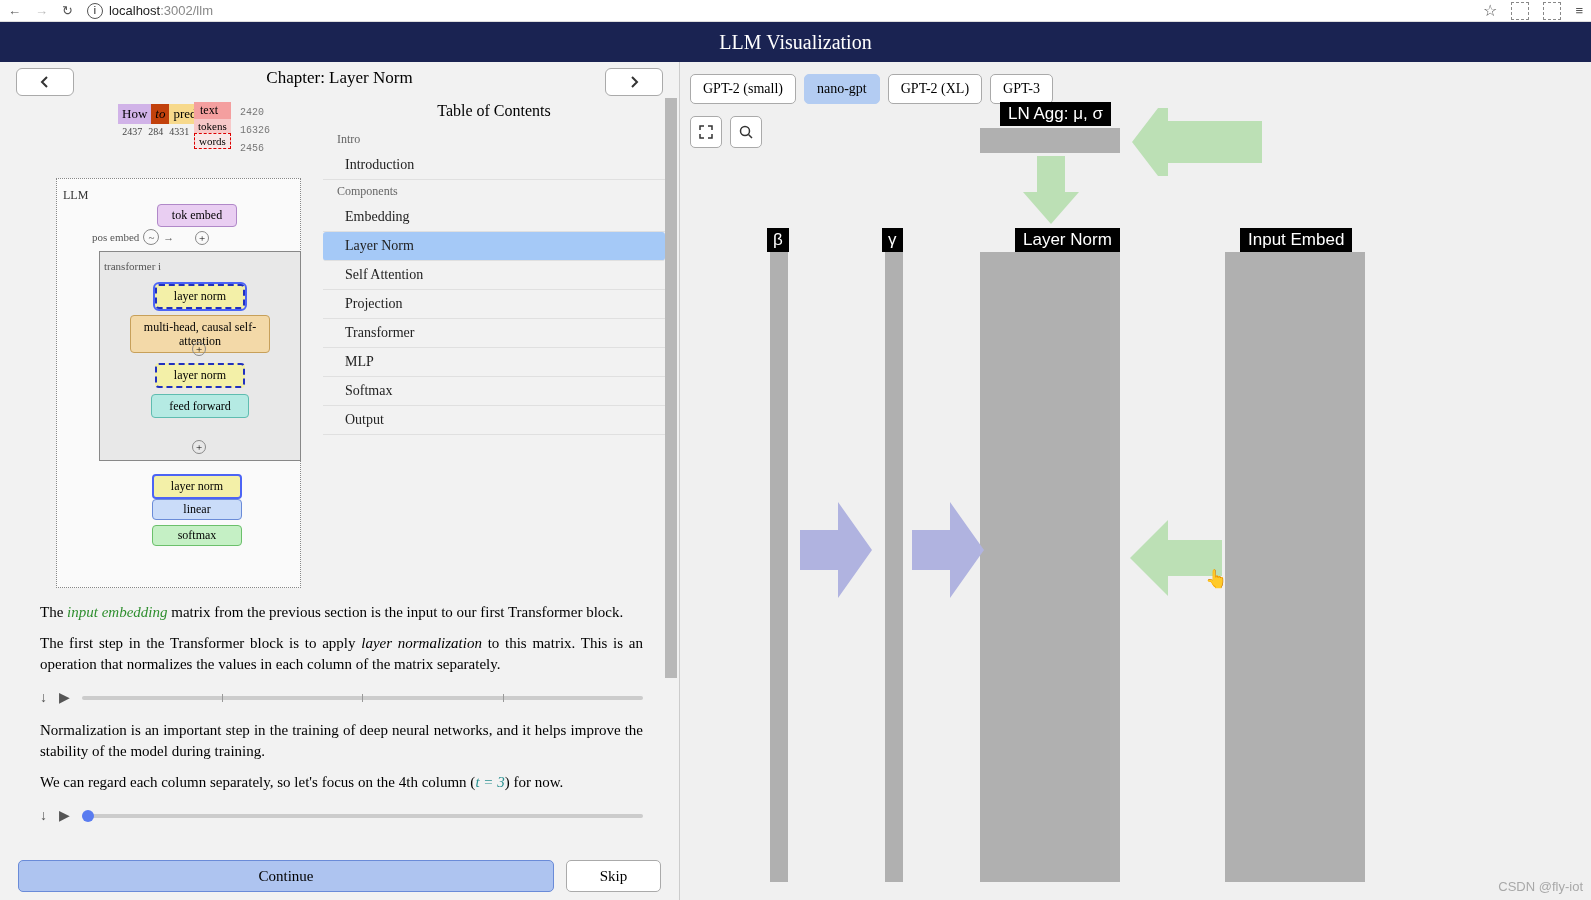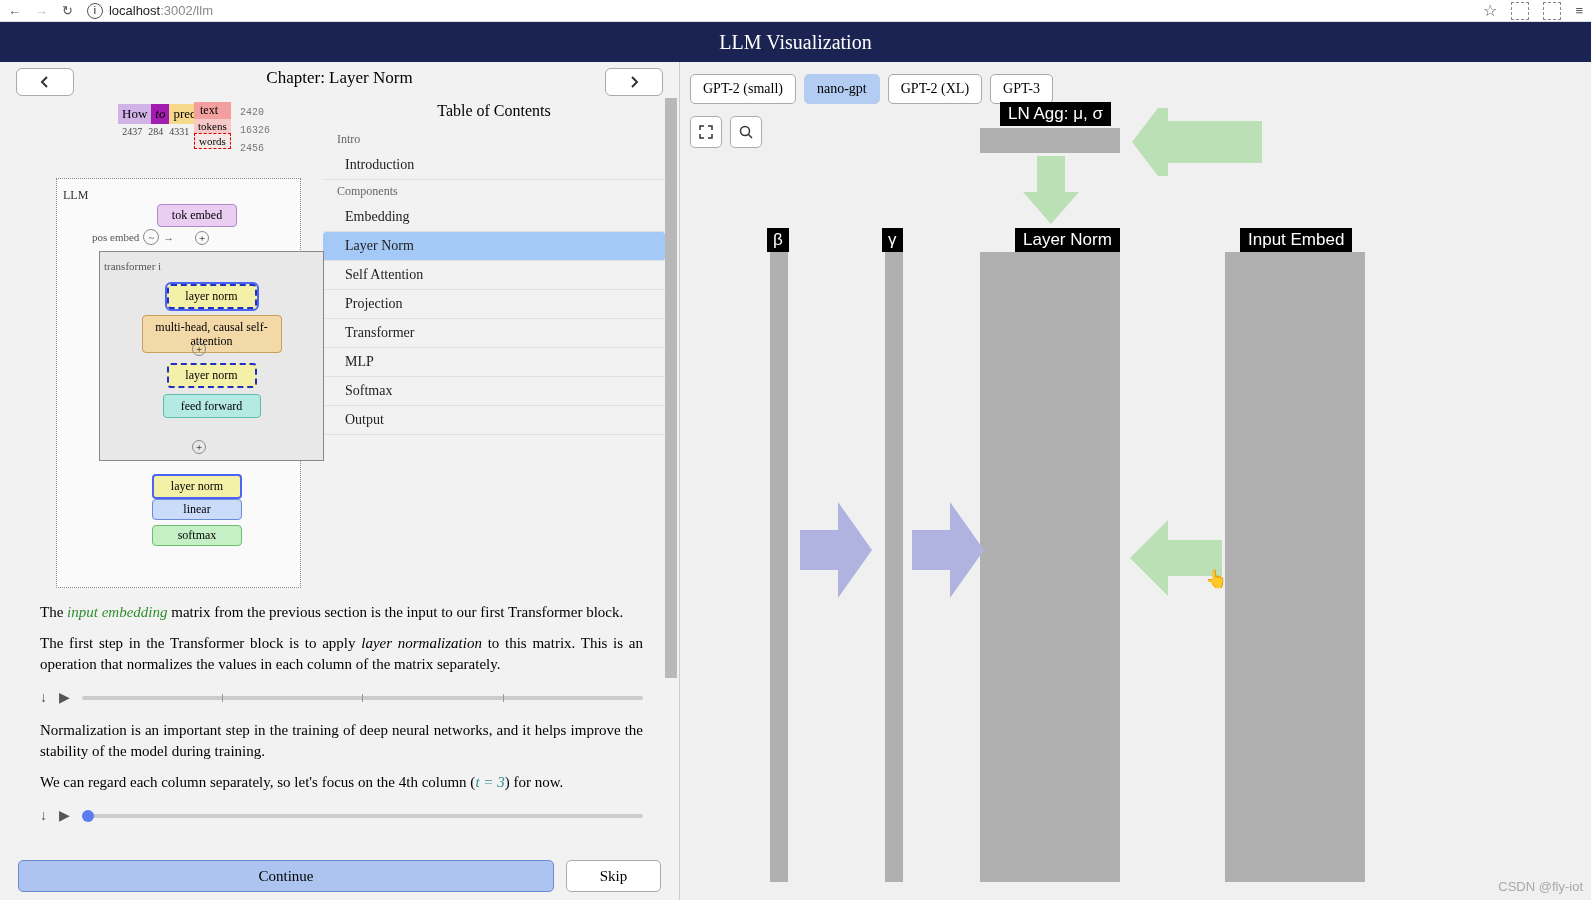--- a/index.html
+++ b/index.html
@@ -34,38 +34,38 @@
   
   .overview-row { display: flex; gap: 10px; height: 490px; }
   .diagram-col { width: 295px; position: relative; }
   .toc-col { flex: 1; padding: 4px 0; }
   
   
   .tokens-box { position: absolute; left: 80px; top: 6px; display: flex; flex-direction: column; align-items: center; }
   .token-row { display: flex; margin-left: 20px; }
   .tok { padding: 2px 4px; font-size: 13px; }
   .tok-how { background: #d1b3e8; }
-  .tok-to { background: #a21caf; font-style: italic; }
+  .tok-to { background: #c2410c; font-style: italic; }
   .tok-predict { background: #f7d98c; }
   .tok-text { background: #f49f9f; font-size: 12px; padding: 1px 6px; }
   .tok-tokens { background: #f7c8c8; font-size: 11px; padding: 1px 4px; }
   .tok-words { background: #f7e8e8; border: 1px dashed #d00; font-size: 11px; padding: 1px 4px; }
   .id-row { display: flex; gap: 6px; font-size: 10px; color: #444; margin-top: 2px; }
   .side-ids { position: absolute; left: 222px; top: 6px; font-size: 10px; color: #777; line-height: 18px; text-align: left; font-family: Liberation Mono, monospace; }
   
   .llm-box { position: absolute; left: 38px; top: 80px; width: 245px; height: 410px; border: 1px dotted #888; background: #fafafa; padding: 6px; }
   .llm-box .lbl { font-size: 12px; color: #333; }
   .node { border-radius: 4px; font-size: 12px; text-align: center; padding: 3px 4px; margin: 0 auto; }
   .n-tokembed { background: #e9cef2; border: 1px solid #b088c8; width: 80px; position: absolute; left: 100px; top: 25px; }
   .n-posembed { position: absolute; left: 35px; top: 50px; font-size: 11px; color: #555; display: flex; align-items: center; gap: 4px; }
   .tilde { width: 16px; height: 16px; border: 1px solid #888; border-radius: 50%; display: flex; align-items: center; justify-content: center; font-size: 11px; }
   .plus-circ { width: 14px; height: 14px; border: 1px solid #888; border-radius: 50%; display: inline-flex; align-items: center; justify-content: center; font-size: 11px; position: absolute; }
   .plus1 { left: 138px; top: 52px; }
   
-  .tx-box { position: absolute; left: 42px; top: 72px; width: 225px; height: 210px; border: 1px solid #888; background: #e8e8e8; padding: 4px; }
+  .tx-box { position: absolute; left: 42px; top: 72px; width: 202px; height: 210px; border: 1px solid #888; background: #e8e8e8; padding: 4px; }
   .tx-box .tlbl { font-size: 11px; color: #555; }
   .n-ln { background: #f3f0a8; border: 2px dashed #2030c0; width: 90px; margin: 10px auto 6px; }
   .n-ln.active { outline: 2px solid #4c64f5; }
   .n-mha { background: #f3d9a8; border: 1px solid #c7a05a; width: 140px; margin: 6px auto; padding: 4px; line-height: 14px; }
   .n-ff { background: #b5eae3; border: 1px solid #5fbcb0; width: 98px; margin: 6px auto; padding: 4px; line-height: 14px; }
   .n-ln3 { background: #f3f0a8; border: 2px solid #4c64f5; width: 90px; position: absolute; left: 95px; top: 295px; border-radius:4px; font-size:12px; text-align:center; padding:3px; }
   .n-linear { background: #cadcf9; border: 1px solid #6a8bd8; width: 90px; position: absolute; left: 95px; top: 320px; border-radius:4px; font-size:12px; text-align:center; padding:2px; }
   .n-softmax { background: #c5f0c5; border: 1px solid #6bc06b; width: 90px; position: absolute; left: 95px; top: 346px; border-radius:4px; font-size:12px; text-align:center; padding:2px; }
   
   

